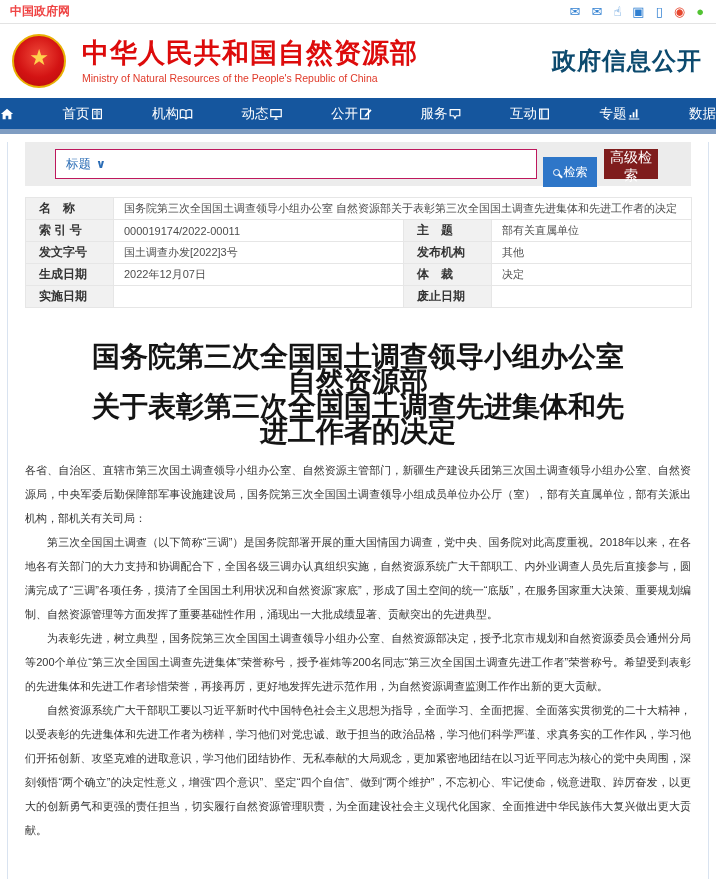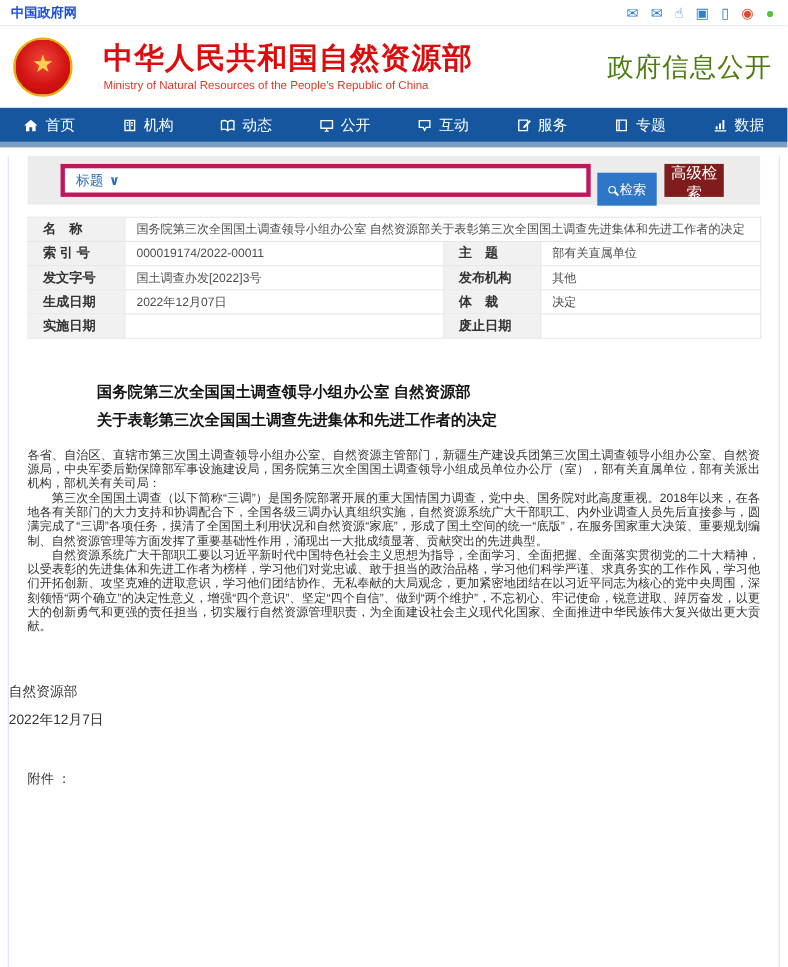--- a/index.html
+++ b/index.html
@@ -2,78 +2,78 @@
 <html><head>
 <meta charset="utf-8">
 <style>
   * { box-sizing: border-box; margin: 0; padding: 0; }
   html,body { width: 716px; height: 879px; overflow: hidden; background: #fff;
     font-family: "Liberation Sans", "DejaVu Sans", sans-serif; }
 
   
   .topbar { height: 24px; display: flex; justify-content: space-between; align-items: center;
     padding: 0 12px 0 10px; border-bottom: 1px solid #e3e3e3; background: #fff; }
-  .gov-link { color: #1d4ed8; font-size: 12px; font-weight: bold; cursor: pointer; }
+  .gov-link { color: #ef4444; font-size: 12px; font-weight: bold; cursor: pointer; }
   .topbar-icons { display: flex; gap: 11px; align-items: center; }
   .tb-icon { font-size: 13px; color: #2f7fd1; cursor: pointer; line-height: 1; }
   .tb-icon.weibo { color: #e6462e; }
   .tb-icon.wechat { color: #52c332; }
 
   
   .masthead { height: 74px; display: flex; align-items: center; padding: 0 14px 0 12px; background: #fff; }
   .emblem { width: 54px; height: 54px; border-radius: 50%;
     background: radial-gradient(circle at 50% 40%, #f04a3a 0%, #d31313 55%, #b50b0b 100%);
     display: flex; align-items: center; justify-content: center; flex: 0 0 auto;
     border: 2px solid #e8b004; }
   .emblem .star { color: #ffd34d; font-size: 22px; line-height: 1; margin-top: -6px; }
-  .mast-titles { margin-left: 28px; }
+  .mast-titles { margin-left: 16px; }
   .mast-cn { color: #dd0b0b; font-size: 27px; font-weight: bold; letter-spacing: 1px; line-height: 1.15; }
   .mast-en { color: #e03a2a; font-size: 10.5px; margin-top: 3px; }
-  .gov-info { margin-left: auto; color: #4d7c0f; font-size: 24px; font-weight: normal; letter-spacing: 1px; }
+  .gov-info { margin-left: auto; color: #0c4a6e; font-size: 24px; font-weight: bold; letter-spacing: 1px; }
 
   
   .nav { height: 31px; background: #15569e; display: flex; align-items: stretch; }
-  .nav-item { flex: 1; display: flex; align-items: center; justify-content: center; gap: 6px;
+  .nav-item { flex: 1; display: flex; align-items: center; justify-content: space-between; gap: 6px;
     color: #fff; font-size: 13.5px; text-decoration: none; cursor: pointer; }
   .nav-icon { display: inline-flex; width: 14px; height: 14px; }
   .nav-icon svg { width: 14px; height: 14px; }
   .nav-strip { height: 5px; background: #7f9dc2; }
 
   
   .frame { margin: 0 7px; border-left: 1px solid #d9e3f0; border-right: 1px solid #d9e3f0;
     min-height: 745px; background: #fff; padding-bottom: 20px; }
 
   
   .search-band { margin: 8px 17px 0; background: #ececec; height: 44px;
     display: flex; align-items: center; padding: 0 30px; }
-  .search-input { background: #fff; border: 4px solid #be185d; height: 30px; flex: 0 0 482px;
+  .search-input { background: #fff; border: 1px solid #be185d; height: 30px; flex: 0 0 482px;
     display: flex; align-items: center; padding: 0 10px; cursor: text; }
   .field-label { color: #2a6cb5; font-size: 12.5px; cursor: pointer; }
   .chev { color: #2a6cb5; font-size: 12px; font-weight: bold; margin-left: 5px; }
   .btn-search { margin-left: 6px; width: 54px; height: 30px; background: #2e76c8; color: #fff;
     border: none; font-size: 12px; display: flex; align-items: center; justify-content: center; cursor: pointer; margin-top: 16px; }
   .mag { width: 7px; height: 7px; border: 1.5px solid #fff; border-radius: 50%;
     position: relative; display: inline-block; margin-right: 4px; }
   .mag::after { content: ""; position: absolute; width: 5px; height: 1.5px; background: #fff;
     transform: rotate(45deg); right: -4px; bottom: -2px; }
   .btn-adv { margin-left: 7px; width: 54px; height: 30px; background: #7f1d1d; color: #fff;
     border: none; font-size: 14px; cursor: pointer; }
 
   
   .meta { margin: 11px 17px 0; width: 666px; border-collapse: collapse; table-layout: fixed; }
   .meta td { border: 1px solid #e6e6e6; height: 21px; padding: 2px 10px; font-size: 11px;
     color: #4d4d4d; overflow: hidden; white-space: nowrap; }
   .meta td.lab { background: #f1f1f1; font-weight: bold; color: #333; font-size: 12px; padding-left: 13px; }
   .c1 { width: 88px; } .c2 { width: 290px; } .c3 { width: 88px; } .c4 { width: 200px; }
 
   
-  .doc-title { width: 540px; margin: 36px auto 0; font-weight: bold;
-    font-size: 14px; line-height: 25px; color: #141414; }
+  .doc-title { width: 540px; margin: 36px auto 0; text-align: center; font-weight: bold;
+    font-size: 28px; line-height: 25px; color: #141414; }
   .doc-body { margin: 14px 17px 0; }
-  .doc-body p { font-size: 11px; line-height: 13px; color: #333; text-align: justify; }
+  .doc-body p { font-size: 11px; line-height: 24px; color: #333; text-align: justify; }
   .doc-body p.indent { text-indent: 2em; }
   .signature { margin: 40px 30px 0 0; font-size: 12.5px; color: #333; line-height: 25px; }
   .attachments { margin: 30px 17px 0; font-size: 12px; color: #333; }
   .att-label { line-height: 22px; }
 </style>
 </head>
 <body>
 
 <div class="topbar">
   <span class="gov-link">中国政府网</span>
@@ -128,33 +128,33 @@
     <span class="nav-icon">
         <svg viewBox="0 0 16 16">
           <path fill="none" stroke="#fff" stroke-width="1.4" d="M2 3 H14 V11 H2 Z M6 14 H10 M8 11 V14"></path>
         </svg>
       </span>
     <span>公开</span>
   </a>
   <a class="nav-item">
     <span class="nav-icon">
         <svg viewBox="0 0 16 16">
-          <path fill="none" stroke="#fff" stroke-width="1.4" d="M2.5 3 H13.5 V10 H9.5 L8 13 L6.5 10 H2.5 Z"></path>
-        </svg>
-      </span>
-    <span>互动</span>
-  </a>
-  <a class="nav-item">
-    <span class="nav-icon">
-        <svg viewBox="0 0 16 16">
           <path fill="none" stroke="#fff" stroke-width="1.4" d="M3 2.5 H12 V13.5 H3 Z"></path>
           <path fill="#fff" d="M8 9 L14 2.5 L15.5 4 L9.5 10.5 L7.5 11 Z"></path>
         </svg>
       </span>
     <span>服务</span>
+  </a>
+  <a class="nav-item">
+    <span class="nav-icon">
+        <svg viewBox="0 0 16 16">
+          <path fill="none" stroke="#fff" stroke-width="1.4" d="M2.5 3 H13.5 V10 H9.5 L8 13 L6.5 10 H2.5 Z"></path>
+        </svg>
+      </span>
+    <span>互动</span>
   </a>
   <a class="nav-item">
     <span class="nav-icon">
         <svg viewBox="0 0 16 16">
           <path fill="none" stroke="#fff" stroke-width="1.4" d="M3 2.5 H13 V13.5 H3 Z M5.5 2.5 V13.5"></path>
         </svg>
       </span>
     <span>专题</span>
   </a>
   <a class="nav-item">
@@ -222,20 +222,21 @@
     </table>
 
   <div class="doc-title">
     <div>国务院第三次全国国土调查领导小组办公室 自然资源部</div>
     <div>关于表彰第三次全国国土调查先进集体和先进工作者的决定</div>
   </div>
 
   <div class="doc-body">
     <p>各省、自治区、直辖市第三次国土调查领导小组办公室、自然资源主管部门，新疆生产建设兵团第三次国土调查领导小组办公室、自然资源局，中央军委后勤保障部军事设施建设局，国务院第三次全国国土调查领导小组成员单位办公厅（室），部有关直属单位，部有关派出机构，部机关有关司局：</p>
     <p class="indent">第三次全国国土调查（以下简称“三调”）是国务院部署开展的重大国情国力调查，党中央、国务院对此高度重视。2018年以来，在各地各有关部门的大力支持和协调配合下，全国各级三调办认真组织实施，自然资源系统广大干部职工、内外业调查人员先后直接参与，圆满完成了“三调”各项任务，摸清了全国国土利用状况和自然资源“家底”，形成了国土空间的统一“底版”，在服务国家重大决策、重要规划编制、自然资源管理等方面发挥了重要基础性作用，涌现出一大批成绩显著、贡献突出的先进典型。</p>
+    <p class="indent">为表彰先进，树立典型，国务院第三次全国国土调查领导小组办公室、自然资源部决定，授予北京市规划和自然资源委员会通州分局等200个单位“第三次全国国土调查先进集体”荣誉称号，授予崔炜等200名同志“第三次全国国土调查先进工作者”荣誉称号。希望受到表彰的先进集体和先进工作者珍惜荣誉，再接再厉，更好地发挥先进示范作用，为自然资源调查监测工作作出新的更大贡献。</p>
     <p class="indent">自然资源系统广大干部职工要以习近平新时代中国特色社会主义思想为指导，全面学习、全面把握、全面落实贯彻党的二十大精神，以受表彰的先进集体和先进工作者为榜样，学习他们对党忠诚、敢于担当的政治品格，学习他们科学严谨、求真务实的工作作风，学习他们开拓创新、攻坚克难的进取意识，学习他们团结协作、无私奉献的大局观念，更加紧密地团结在以习近平同志为核心的党中央周围，深刻领悟“两个确立”的决定性意义，增强“四个意识”、坚定“四个自信”、做到“两个维护”，不忘初心、牢记使命，锐意进取、踔厉奋发，以更大的创新勇气和更强的责任担当，切实履行自然资源管理职责，为全面建设社会主义现代化国家、全面推进中华民族伟大复兴做出更大贡献。</p>
   </div>
 
   <div class="signature">
     <div>自然资源部</div>
     <div>2022年12月7日</div>
   </div>
 
   <div class="attachments">
     <div class="att-label">附件 ：</div>

